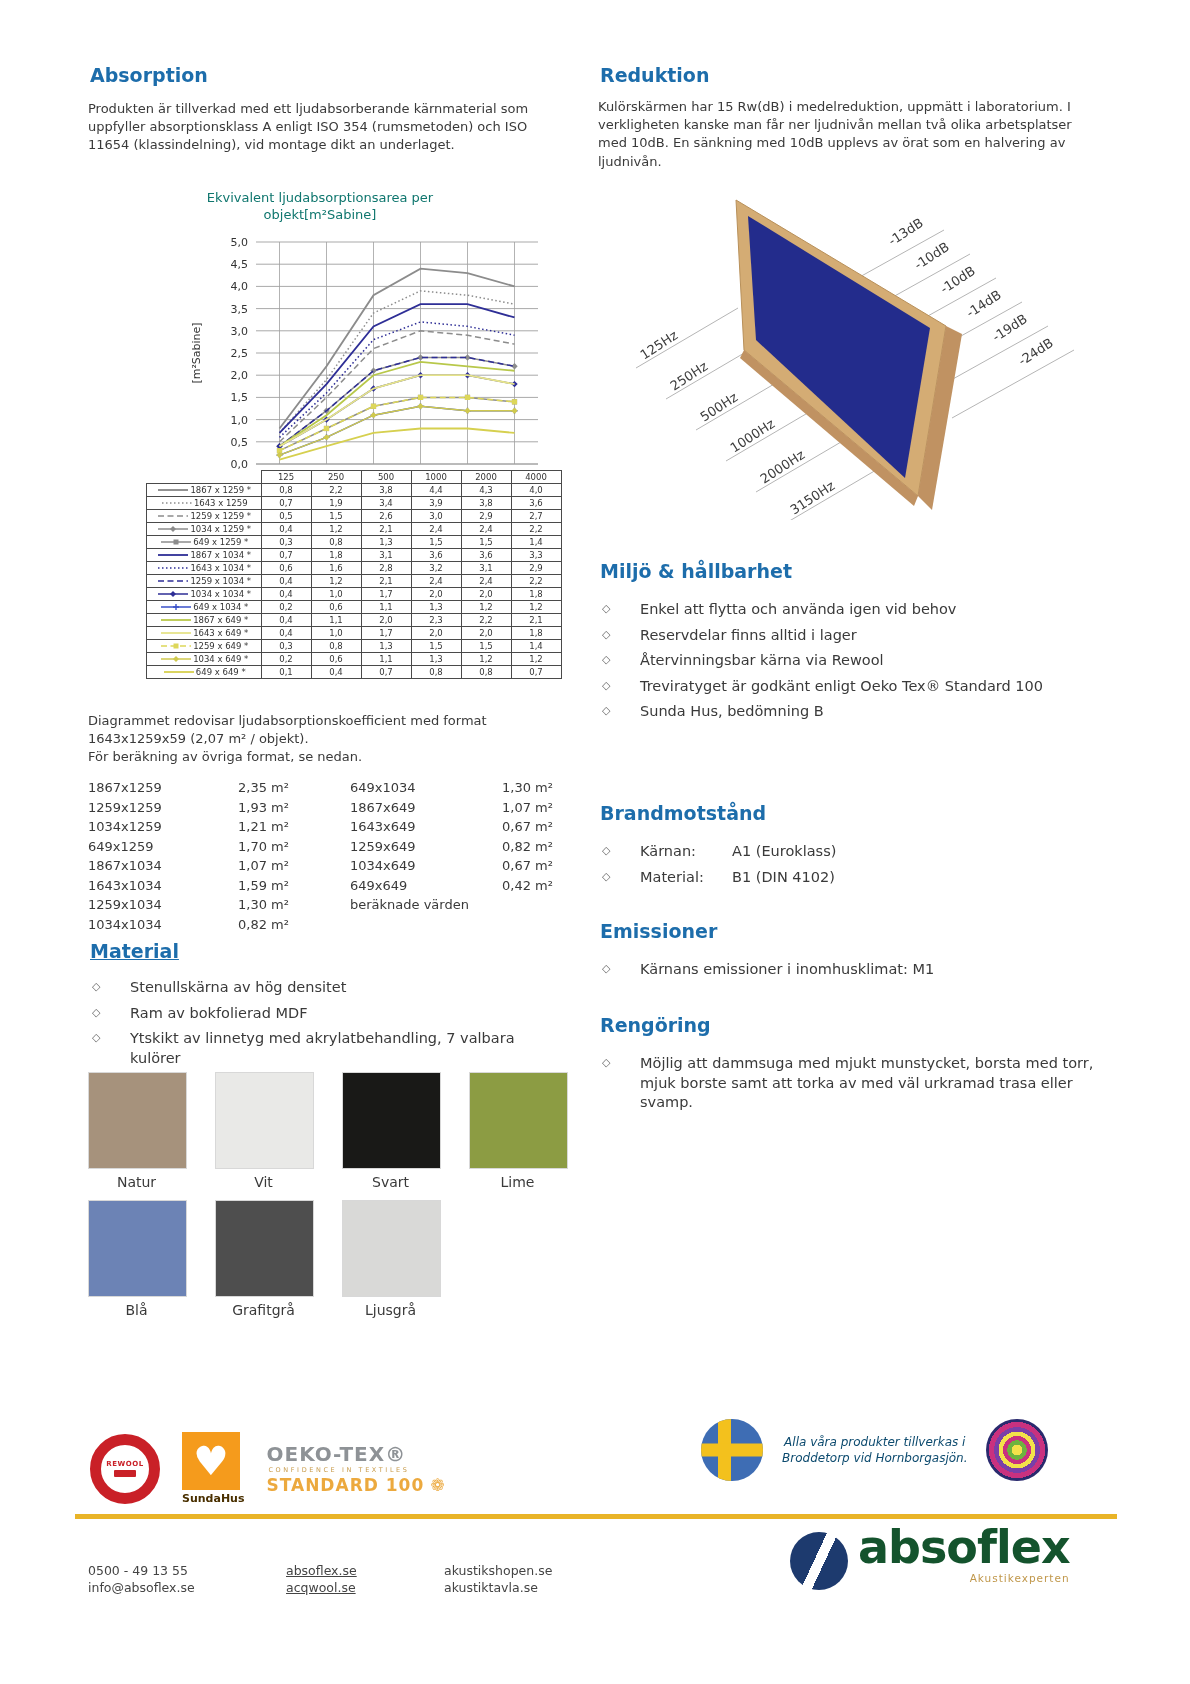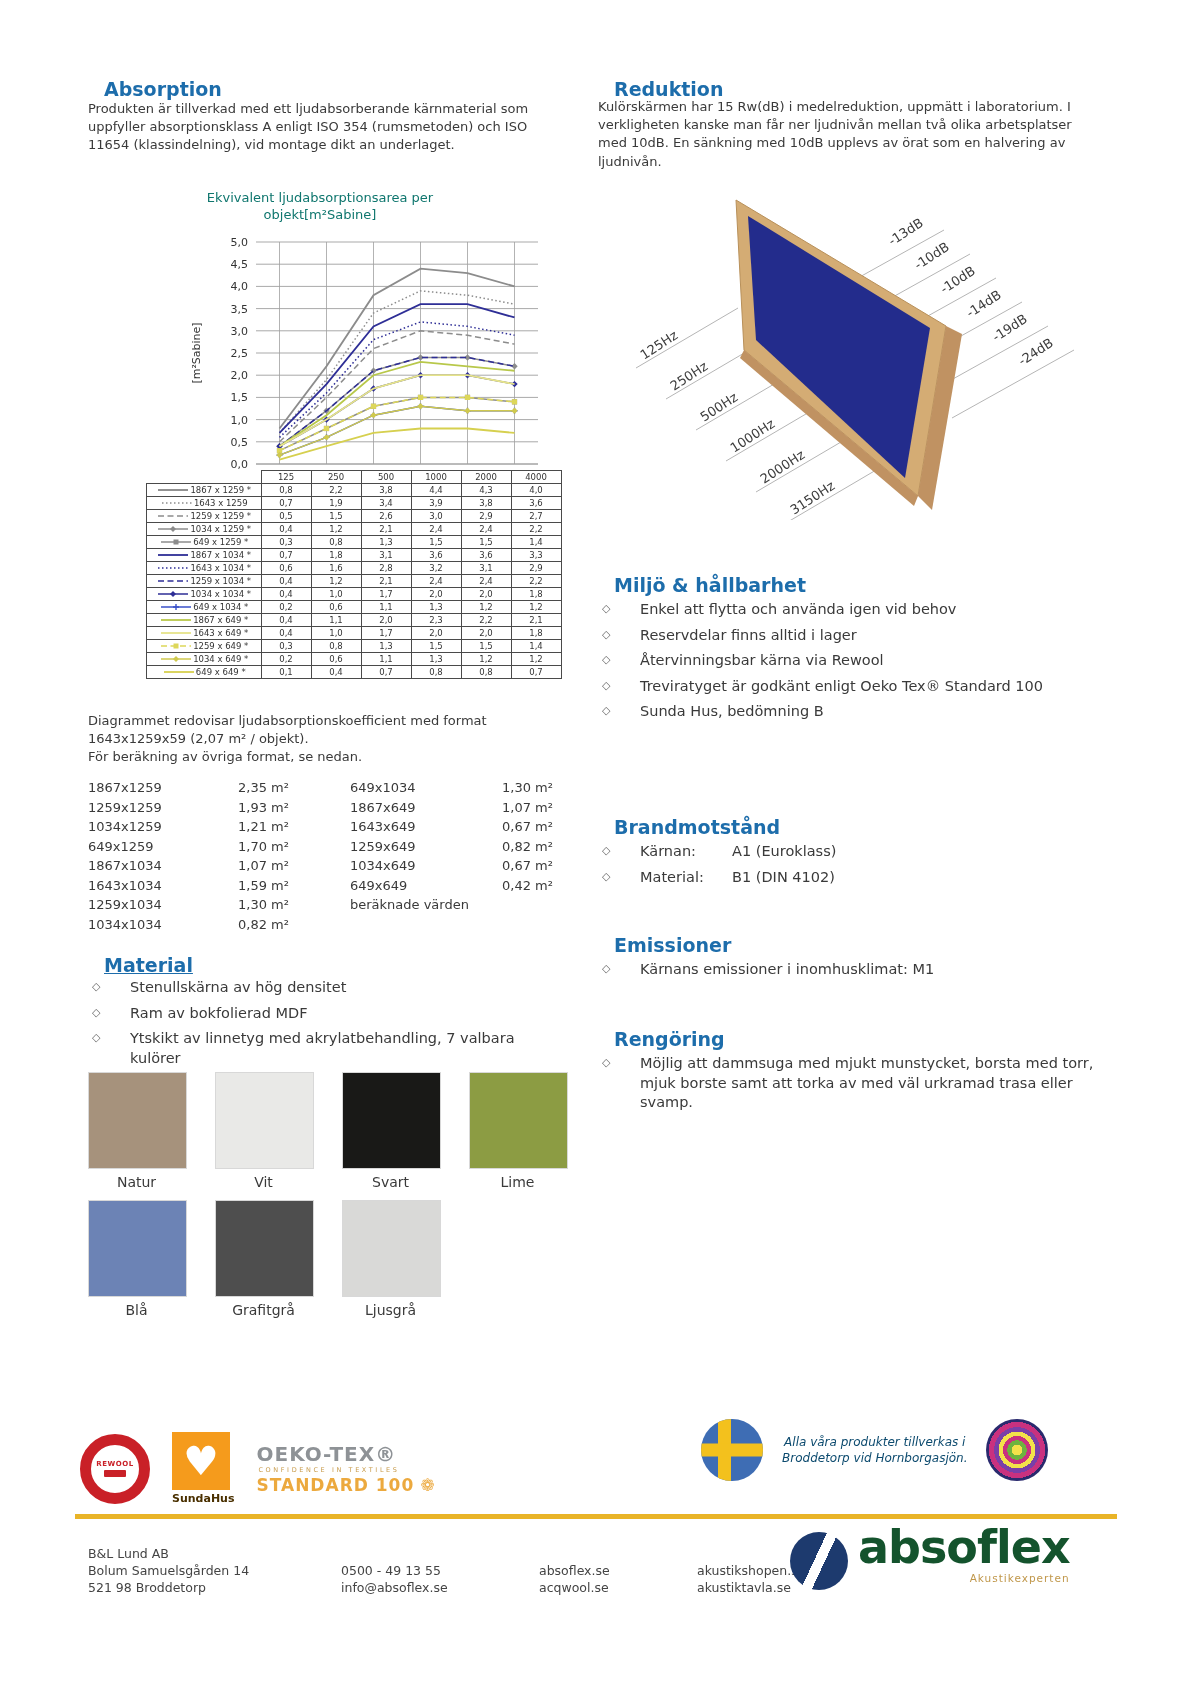--- a/index.html
+++ b/index.html
@@ -1,19 +1,19 @@
 <!DOCTYPE html>
 <html><head>
 <meta charset="utf-8">
 <style>
   html,body{margin:0;padding:0;background:#9a9a9a;}
   .page{position:relative;width:1190px;height:1684px;margin:0 auto;background:#ffffff;
         font-family:"DejaVu Sans","Liberation Sans",sans-serif;color:#3a3a3a;overflow:hidden;}
   .abs{position:absolute;}
-  h2.sect{font-size:19px;font-weight:bold;color:#1d6dab;margin:16px;}
+  h2.sect{font-size:19px;font-weight:bold;color:#1d6dab;margin:2px;}
   .bodytext{font-size:13px;line-height:1.4;color:#3a3a3a;}
   
   .chart-title{font-size:13px;color:#0f766e;text-align:center;line-height:1.3;}
   table.ctab{border-collapse:collapse;table-layout:fixed;font-size:8.5px;color:#333;}
   table.ctab td,table.ctab th{border:1px solid #4a4a4a;height:12px;padding:0 2px;
       text-align:center;font-weight:normal;overflow:hidden;white-space:nowrap;}
   table.ctab th.blank{border:none;background:transparent;}
   td.sname{text-align:left;padding-left:2px;}
   td.sname .nm{vertical-align:1px;}
   
@@ -424,21 +424,21 @@
           <div class="box" style="background:#4e4e4e;"></div>
           <div class="cap">Grafitgrå</div>
         </div>
         <div class="sw">
           <div class="box" style="background:#d9d9d7;"></div>
           <div class="cap">Ljusgrå</div>
         </div>
       </div>
     </div>
 
-  <div class="certs abs" style="left:80px;top:1432px;">
+  <div class="certs abs" style="left:90px;top:1432px;">
     <div class="rewool">
       <span class="rw">REWOOL</span>
       <span class="tag"></span>
     </div>
     <div class="shwrap">
       <div class="sh">
           <span>♥</span>
         </div>
       <div class="shcap">SundaHus</div>
     </div>
@@ -553,30 +553,25 @@
     <div class="txt">
       <div>Alla våra produkter tillverkas i</div>
       <div>Broddetorp vid Hornborgasjön.</div>
     </div>
     <div class="ringlogo"></div>
   </div>
 
   <div class="goldline abs" style="left:75px;top:1514px;width:1042px;"></div>
 
   <div class="footer abs" style="left:88px;top:1546px;" id="footer-cols">
-      <div class="fc" style="width: 215px;">
-        <div>B&amp;L Lund AB</div>
-        <div>Bolum Samuelsgården 14</div>
-        <div>521 98 Broddetorp</div>
-      </div>
       <div class="fc pad" style="width: 160px;">
         <div>0500 - 49 13 55</div>
         <div>info@absoflex.se</div>
       </div>
-      <div class="fc pad" style="width: 120px;">
+      <div class="fc pad" style="width: 120px; text-decoration: underline;">
         <div>absoflex.se</div>
         <div>acqwool.se</div>
       </div>
       <div class="fc pad" style="width: 140px;">
         <div>akustikshopen.se</div>
         <div>akustiktavla.se</div>
       </div>
     </div>
 
   <div class="brand abs" style="left:790px;top:1524px;">

